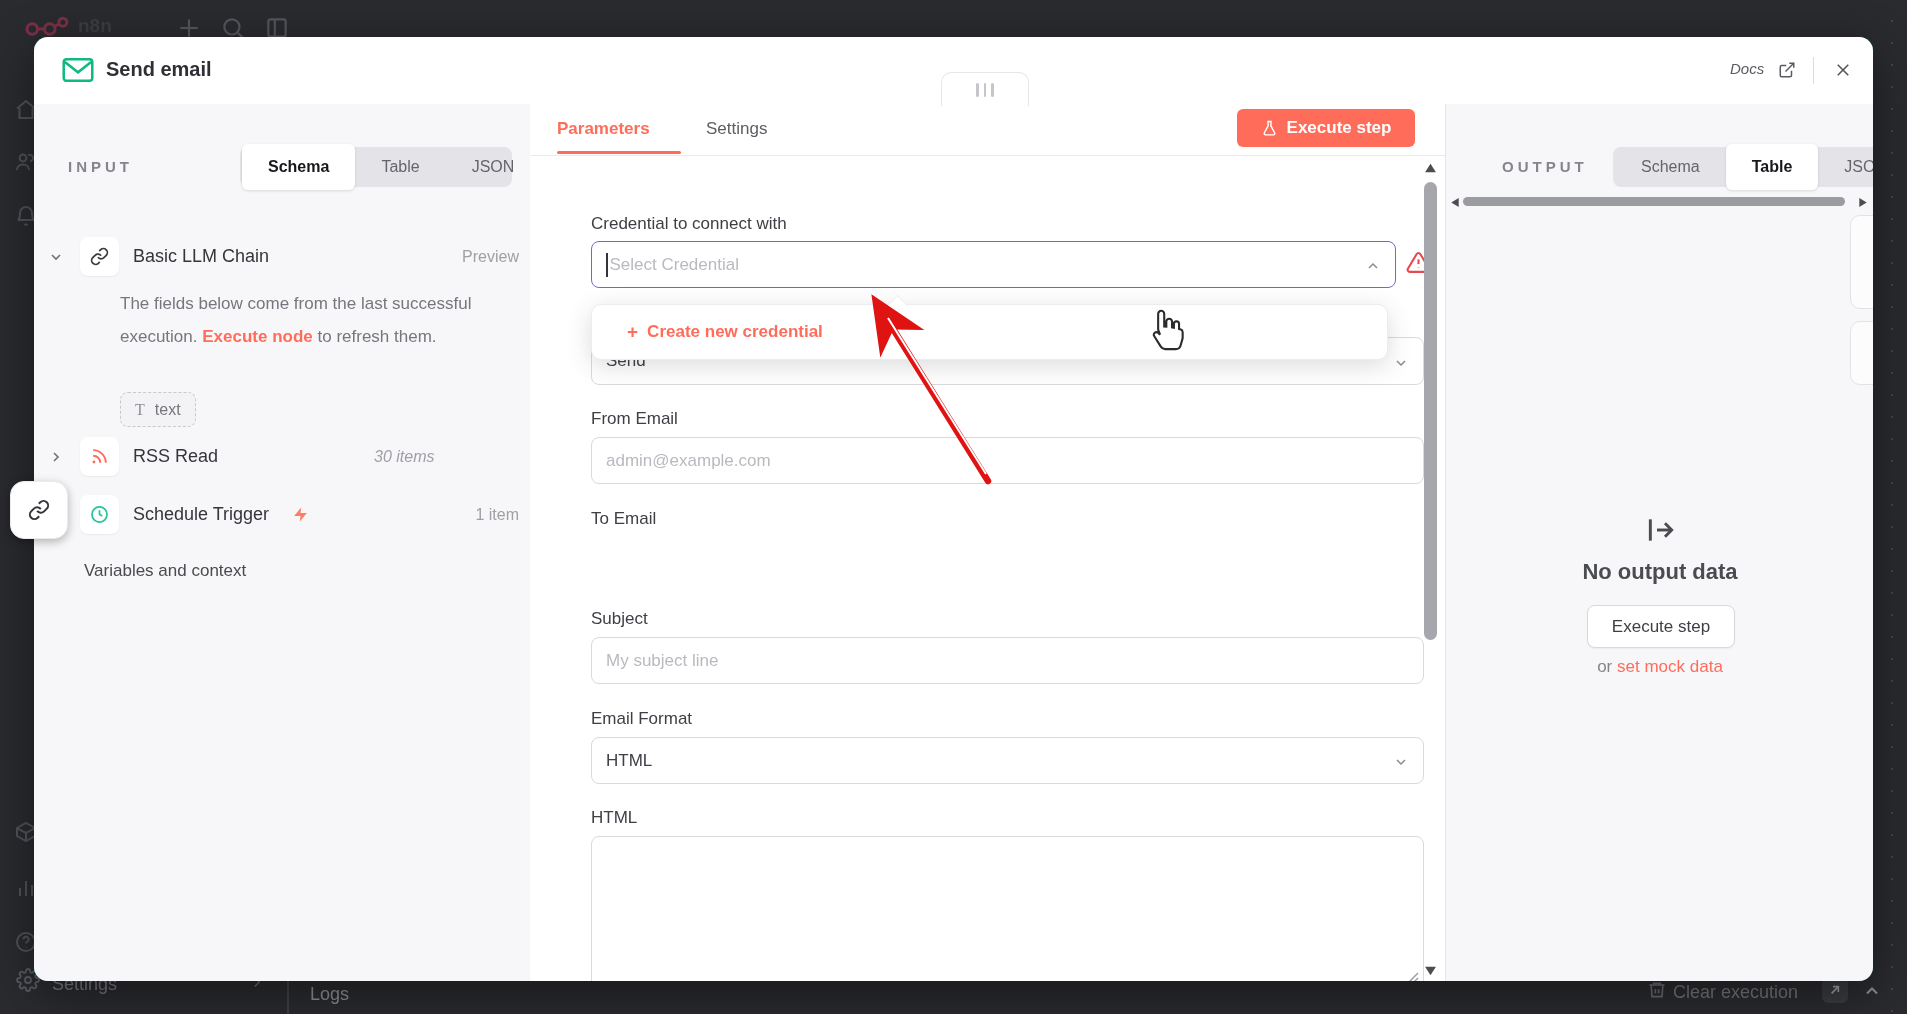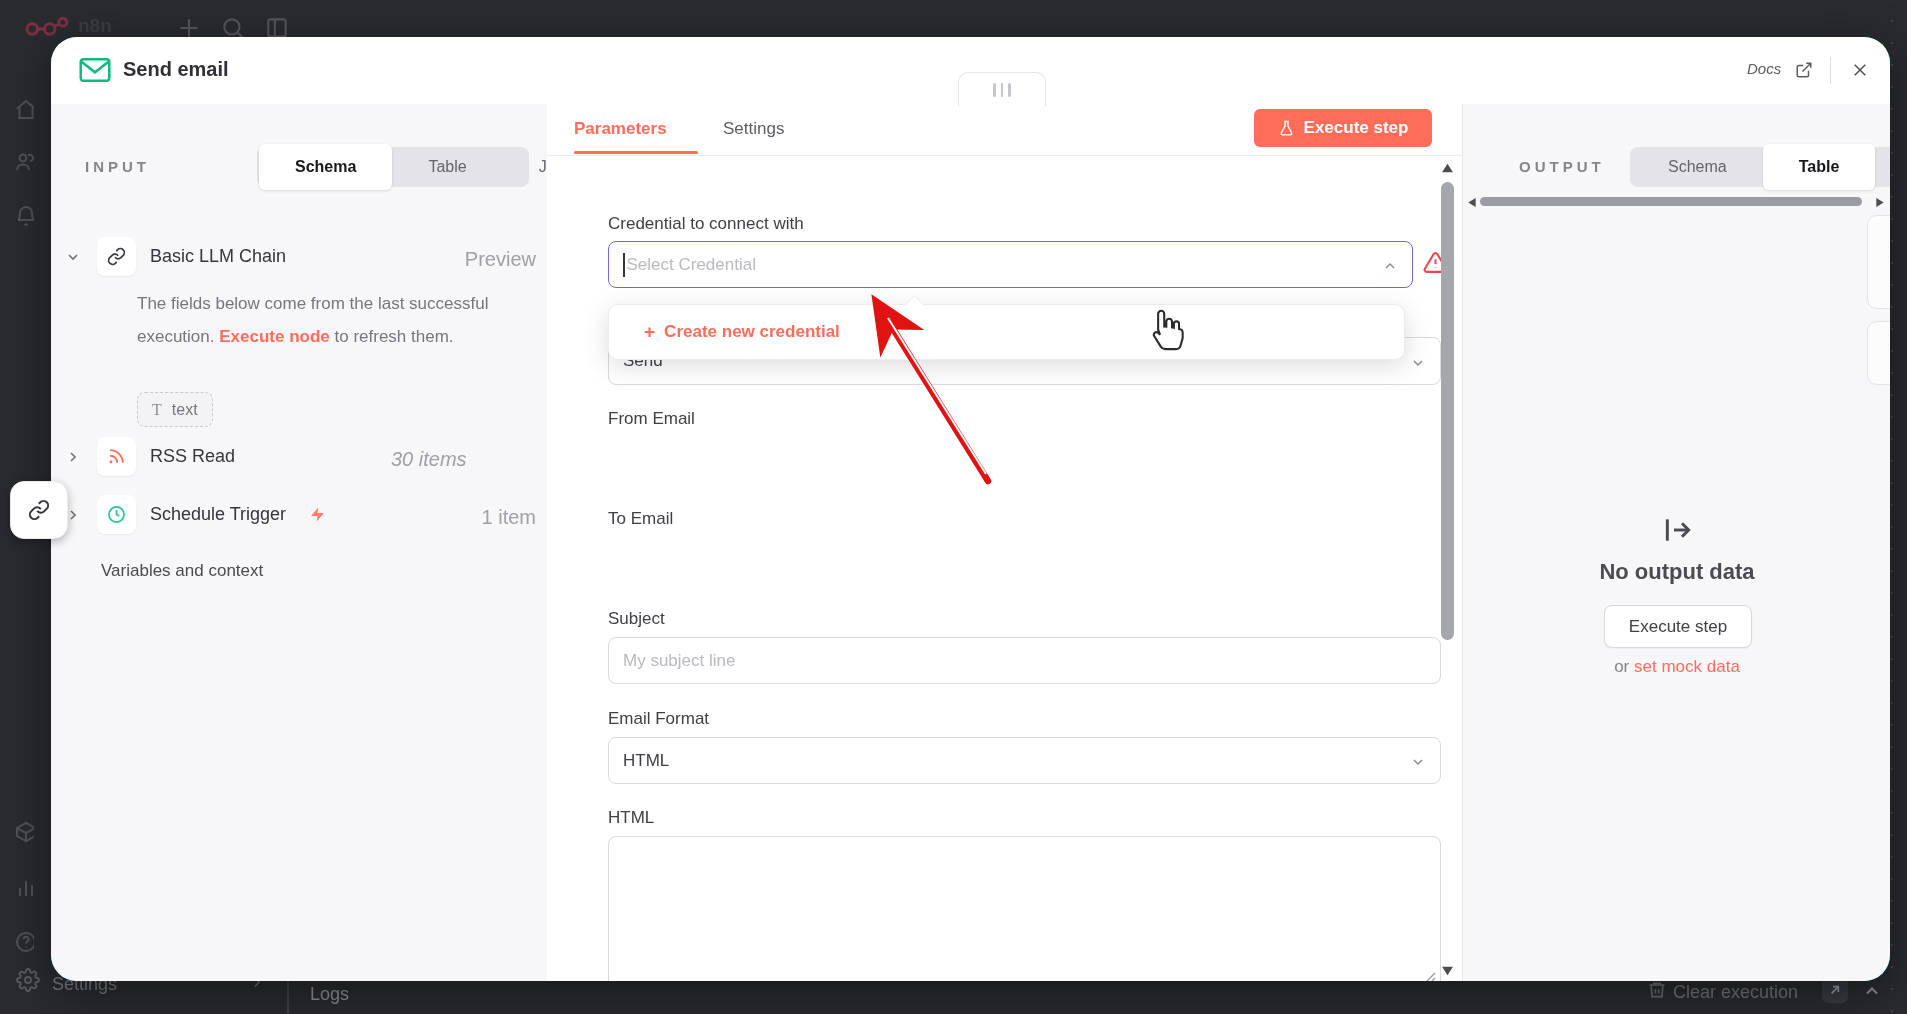--- a/index.html
+++ b/index.html
@@ -1,31 +1,31 @@
 <!DOCTYPE html>
 <html><head>
 <meta charset="utf-8">
 <style>
   html,body{margin:0;padding:0;background:#2a2b2f;font-family:"Liberation Sans",sans-serif;}
   #screen{position:relative;width:1907px;height:1014px;overflow:hidden;background:#2a2b2f;}
   .abs{position:absolute;}
   .strip{position:absolute;overflow:hidden;}
   
-  .modal{position:absolute;left:51px;top:37px;width:1839px;height:944px;background:#14b8a6;border-radius:26px;overflow:hidden;z-index:10;box-shadow:0 12px 48px rgba(0,0,0,.45);}
+  .modal{position:absolute;left:34px;top:37px;width:1839px;height:944px;background:#14b8a6;border-radius:14px;overflow:hidden;z-index:10;box-shadow:0 12px 48px rgba(0,0,0,.45);}
   .hdr{position:absolute;left:0;top:0;width:100%;height:67px;background:#fff;border-bottom:1px solid #e8e8ec;}
   .title{position:absolute;left:72px;top:21px;font-size:20px;font-weight:700;color:#2f3035;}
   .hdr-right{color:#5a5b61;font-size:15px;font-style:italic;}
   .panel-left{position:absolute;left:0;top:67px;width:496px;bottom:0;background:#f7f7f9;border-right:1px solid #e6e6e9;}
   .panel-right{position:absolute;left:1411px;top:67px;width:428px;bottom:0;background:#f7f7f9;border-left:1px solid #e6e6e9;}
   .seg{position:absolute;height:40px;background:#e4e4e8;border-radius:8px;display:flex;align-items:center;padding:0 2px;}
-  .seg .opt{height:46px;display:flex;align-items:center;justify-content:center;border-radius:6px;font-size:16px;color:#64656b;padding:0 36px;cursor:default;}
+  .seg .opt{height:46px;display:flex;align-items:center;justify-content:center;border-radius:6px;font-size:16px;color:#64656b;padding:0 26px;cursor:default;}
   .seg .opt.on{background:#fff;color:#17181c;font-weight:700;box-shadow:0 1px 3px rgba(0,0,0,.12);}
   .panehead{font-size:15px;font-weight:700;letter-spacing:4px;color:#85868c;}
   .nodelbl{font-size:18px;color:#35363c;}
-  .meta{font-size:20px;color:#9fa0a6;}
+  .meta{font-size:16px;color:#9fa0a6;}
   .iconbox{position:absolute;width:39px;height:39px;background:#fff;border-radius:8px;box-shadow:0 1px 2px rgba(0,0,0,.06);display:flex;align-items:center;justify-content:center;}
   .lbl{position:absolute;font-size:17px;color:#3f4046;}
   .inp{position:absolute;height:47px;border:1px solid #d9d9de;border-radius:8px;background:#fff;box-sizing:border-box;padding:0 40px 0 14px;font-family:"Liberation Sans",sans-serif;font-size:17px;color:#3f4046;outline:none;}
   .inp::placeholder{color:#b9bac0;}
   .fieldbox{position:absolute;height:47px;border:1px solid #d9d9de;border-radius:8px;background:#fff;box-sizing:border-box;display:flex;align-items:center;padding:0 14px;font-size:17px;color:#3f4046;}
   .tab-active{font-size:17px;font-weight:700;color:#ff6d5a;}
   .tab-idle{font-size:17px;color:#5d5e64;}
   .btn-exec{position:absolute;background:#ff6d5a;border-radius:6px;display:flex;align-items:center;justify-content:center;gap:9px;color:#fff;font-size:17px;font-weight:700;}
   .btn-white{position:absolute;background:#fff;border:1px solid #d8d8dd;border-radius:8px;display:flex;align-items:center;justify-content:center;font-size:17px;color:#3f4046;box-shadow:0 1px 2px rgba(0,0,0,.05);}
   .coral{color:#ff6d5a;}
@@ -289,20 +289,21 @@
 
       <div class="notch" style="left:360px;top:194px;"></div>
       <div class="dropdown" style="left:61px;top:200px;width:795px;height:54px;">
         <div style="display:flex;align-items:center;height:54px;padding-left:35px;gap:9px;">
           <span class="coral" style="font-size:19px;font-weight:600;">+</span>
           <span class="coral" style="font-size:17px;font-weight:700;">Create new credential</span>
         </div>
       </div>
 
       <span class="lbl" style="left:61px;top:305px;">From Email</span>
+      <input class="inp" style="left: 61px; top: 333px; width: 833px;" placeholder="admin@example.com">
 
       <span class="lbl" style="left:61px;top:405px;">To Email</span>
 
       <span class="lbl" style="left:61px;top:505px;">Subject</span>
       <input class="inp" style="left: 61px; top: 533px; width: 833px;" placeholder="My subject line">
 
       <span class="lbl" style="left:61px;top:605px;">Email Format</span>
       <div class="fieldbox" style="left:61px;top:633px;width:833px;">
         <span>HTML</span>
         <svg class="abs" style="right:14px;top:16px;" width="16" height="16" viewBox="0 0 24 24">

